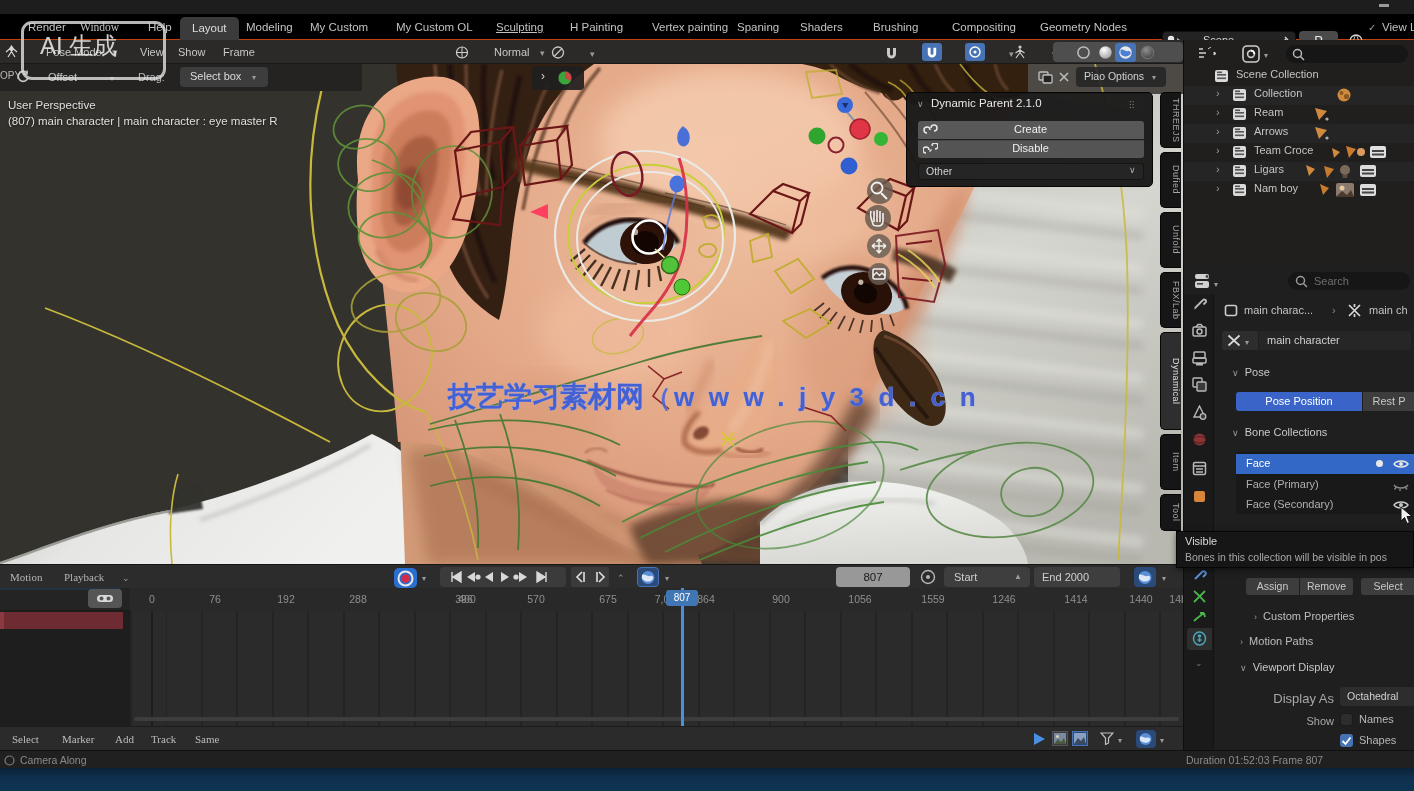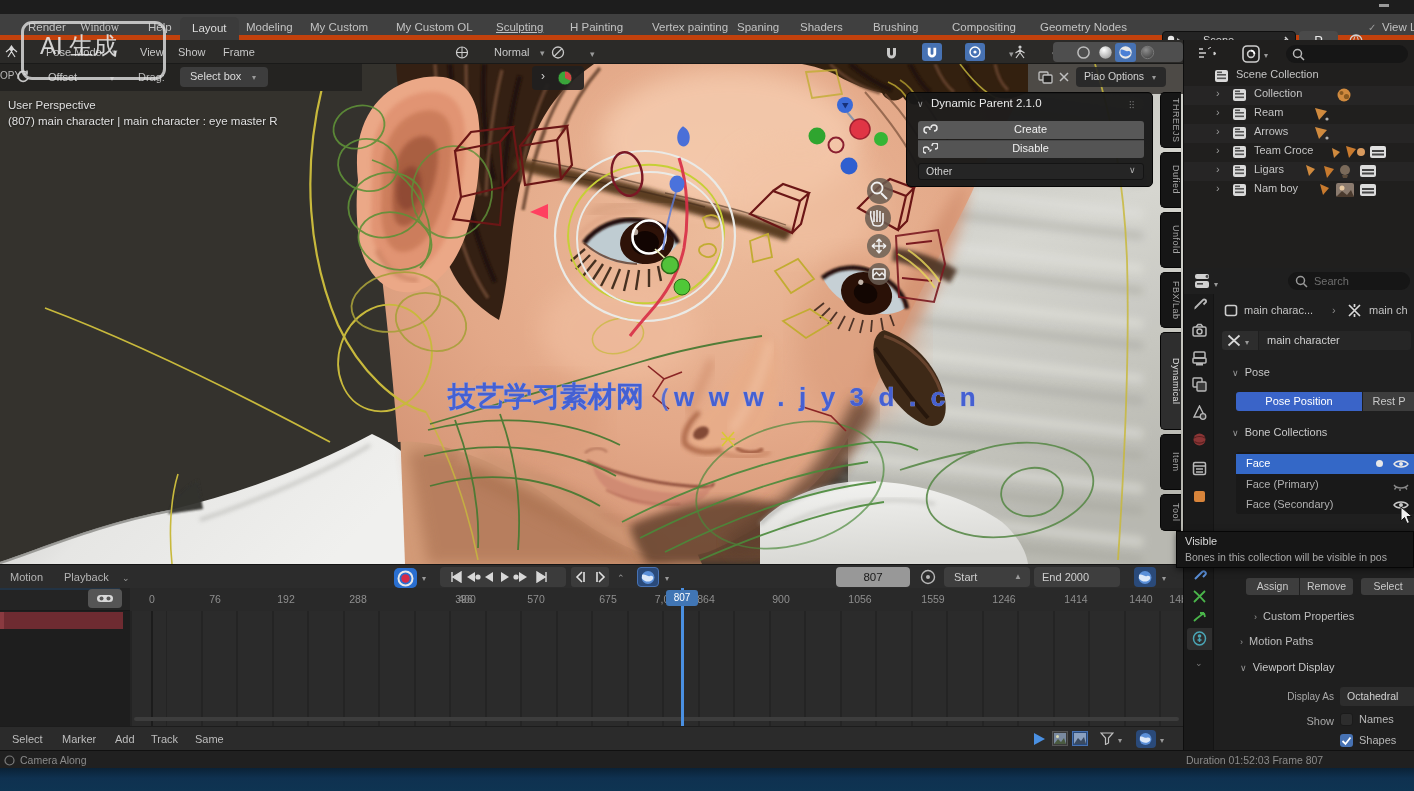--- a/index.html
+++ b/index.html
@@ -3,33 +3,33 @@
 <meta charset="utf-8">
 <style>
 * { margin:0; padding:0; box-sizing:border-box; }
 html,body { width:1414px; height:791px; overflow:hidden; background:#1d1d1d; }
 #root { position:absolute; left:0; top:0; width:1414px; height:791px; font-family:"Liberation Sans", sans-serif; background:#1d1d1d; overflow:hidden; }
 .abs { position:absolute; }
 
 
 #titlebar { left:0; top:0; width:1414px; height:14px; background:#131313; color:#9a9a9a; font-size:10px; }
 #titlebar span { position:absolute; left:5px; top:1px; letter-spacing:0.2px;}
-#menubar { left:0; top:14px; width:1414px; height:26px; background:#404040; border-bottom:5px solid #c2410c; }
+#menubar { left:0; top:14px; width:1414px; height:26px; background:#000000; border-bottom:1px solid #c2410c; }
 .mitem { position:absolute; top:7px; font-size:11.5px; color:#c2c2c2; white-space:nowrap; }
 .mtab { position:absolute; top:3px; height:23px; line-height:23px; padding:0 12px; font-size:11.5px; color:#dddddd; background:#3b3b3b; border-radius:5px 5px 0 0; }
 #vheader { left:0; top:40px; width:1183px; height:24px; background:#2b2a28; border-bottom:1px solid #1a1a19;}
 .vh { position:absolute; top:6px; font-size:11px; color:#c8c8c8;padding-left:20px; }
 
 
 #tl-header { left:0; top:564px; width:1183px; height:24px; background:#2c2c2c; border-top:1px solid #151515;}
 #tl-ruler  { left:0; top:588px; width:1183px; height:23px; background:#292929; overflow:hidden; }
 #tl-chan   { left:0; top:611px; width:1183px; height:115px; background:#2b2b2b; }
 #tl-footer { left:0; top:726px; width:1183px; height:24px; background:#2b2b2b; border-top:1px solid #1c1c1c;}
 .rnum { position:absolute; top:5px; font-size:10.5px; color:#8f8f8f; transform:translateX(-50%); }
-.fmenu { position:absolute; top:6px; font-size:11px; color:#bdbdbd; }
+.fmenu { position:absolute; top:6px; font-size:11px; color:#bdbdbd;font-family:Liberation Serif, serif; }
 #statusbar { left:0; top:750px; width:1414px; height:18px; background:#202020; border-top:1px solid #101010; color:#8b8b8b; font-size:10.5px; }
 #bluebar { left:0; top:768px; width:1414px; height:23px; background:linear-gradient(180deg,#0a2236 0%, #0f3150 45%, #0e3452 100%); }
 
 
 #outliner { left:1183px; top:40px; width:231px; height:228px; background:#201f1e; border-left:1px solid #0e0e0e; }
 #props { left:1183px; top:268px; width:231px; height:482px; background:#1f1f1f; border-left:1px solid #0e0e0e; }
 .orow { position:absolute; left:0; width:231px; height:19px; font-size:11px; color:#c4c4c4; }
 .vtab { position:absolute; left:0; width:21px; background:#161616; border:1px solid #060606; border-right:none; border-radius:5px 0 0 5px; color:#a8a8a8; font-size:9px; writing-mode:vertical-rl; text-align:center; overflow:hidden; letter-spacing:0.5px; }
 </style>
 </head>
@@ -829,21 +829,21 @@
     <svg class="abs" style="left:216px;top:238px;z-index:60;" width="16" height="20" viewBox="0 0 16 20">
         <path d="M1 1 L1 15 L4.5 11.5 L7 17.5 L9.5 16.5 L7 10.5 L12 10.5 Z" fill="#f0f0f0" stroke="#111" stroke-width="1"></path>
       </svg>
 
     <span class="abs" style="left:62px;top:310px;width:53px;height:17px;background:#3d3d3d;border-radius:3px 0 0 3px;color:#c8c8c8;font-size:10.5px;text-align:center;line-height:17px;">Assign</span>
     <span class="abs" style="left:116px;top:310px;width:53px;height:17px;background:#3d3d3d;border-radius:0 3px 3px 0;color:#c8c8c8;font-size:10.5px;text-align:center;line-height:17px;">Remove</span>
     <span class="abs" style="left:177px;top:310px;width:54px;height:17px;background:#3d3d3d;border-radius:3px 0 0 3px;color:#c8c8c8;font-size:10.5px;text-align:center;line-height:17px;">Select</span>
     <span class="abs" style="left:70px;top:342px;color:#bdbdbd;font-size:11px;"><i style="font-style:normal;color:#9a9a9a;font-size:9px;">›</i>&nbsp; Custom Properties</span>
     <span class="abs" style="left:56px;top:367px;color:#bdbdbd;font-size:11px;"><i style="font-style:normal;color:#9a9a9a;font-size:9px;">›</i>&nbsp; Motion Paths</span>
     <span class="abs" style="left:56px;top:393px;color:#c8c8c8;font-size:11px;"><i style="font-style:normal;color:#9a9a9a;font-size:9px;">∨</i>&nbsp; Viewport Display</span>
-    <span class="abs" style="left:80px;top:423px;width:70px;text-align:right;color:#a8a8a8;font-size:10px;">Display As</span>
+    <span class="abs" style="left:80px;top:423px;width:70px;text-align:right;color:#a8a8a8;font-size:13px;">Display As</span>
     <span class="abs" style="left:156px;top:419px;width:75px;height:19px;background:#2d2d2d;border-radius:3px;color:#d0d0d0;font-size:10.5px;line-height:19px;padding-left:7px;">Octahedral</span>
     <span class="abs" style="left:104px;top:447px;width:46px;text-align:right;color:#a8a8a8;font-size:11px;">Show</span>
     <span class="abs" style="left:156px;top:445px;width:13px;height:13px;background:#2d2d2d;border-radius:3px;border:1px solid #1a1a1a;"></span>
     <span class="abs" style="left:175px;top:445px;color:#b8b8b8;font-size:11px;">Names</span>
     <span class="abs" style="left:156px;top:466px;width:13px;height:13px;background:#4772b3;border-radius:3px;"></span>
     <svg class="abs" style="left:157px;top:468px;" width="11" height="10" viewBox="0 0 11 10">
         <path d="M1.5 5 L4.5 8 L9.5 1.5" stroke="#fff" stroke-width="1.8" fill="none"></path>
       </svg>
     <span class="abs" style="left:175px;top:466px;color:#b8b8b8;font-size:11px;">Shapes</span>
   </div>

